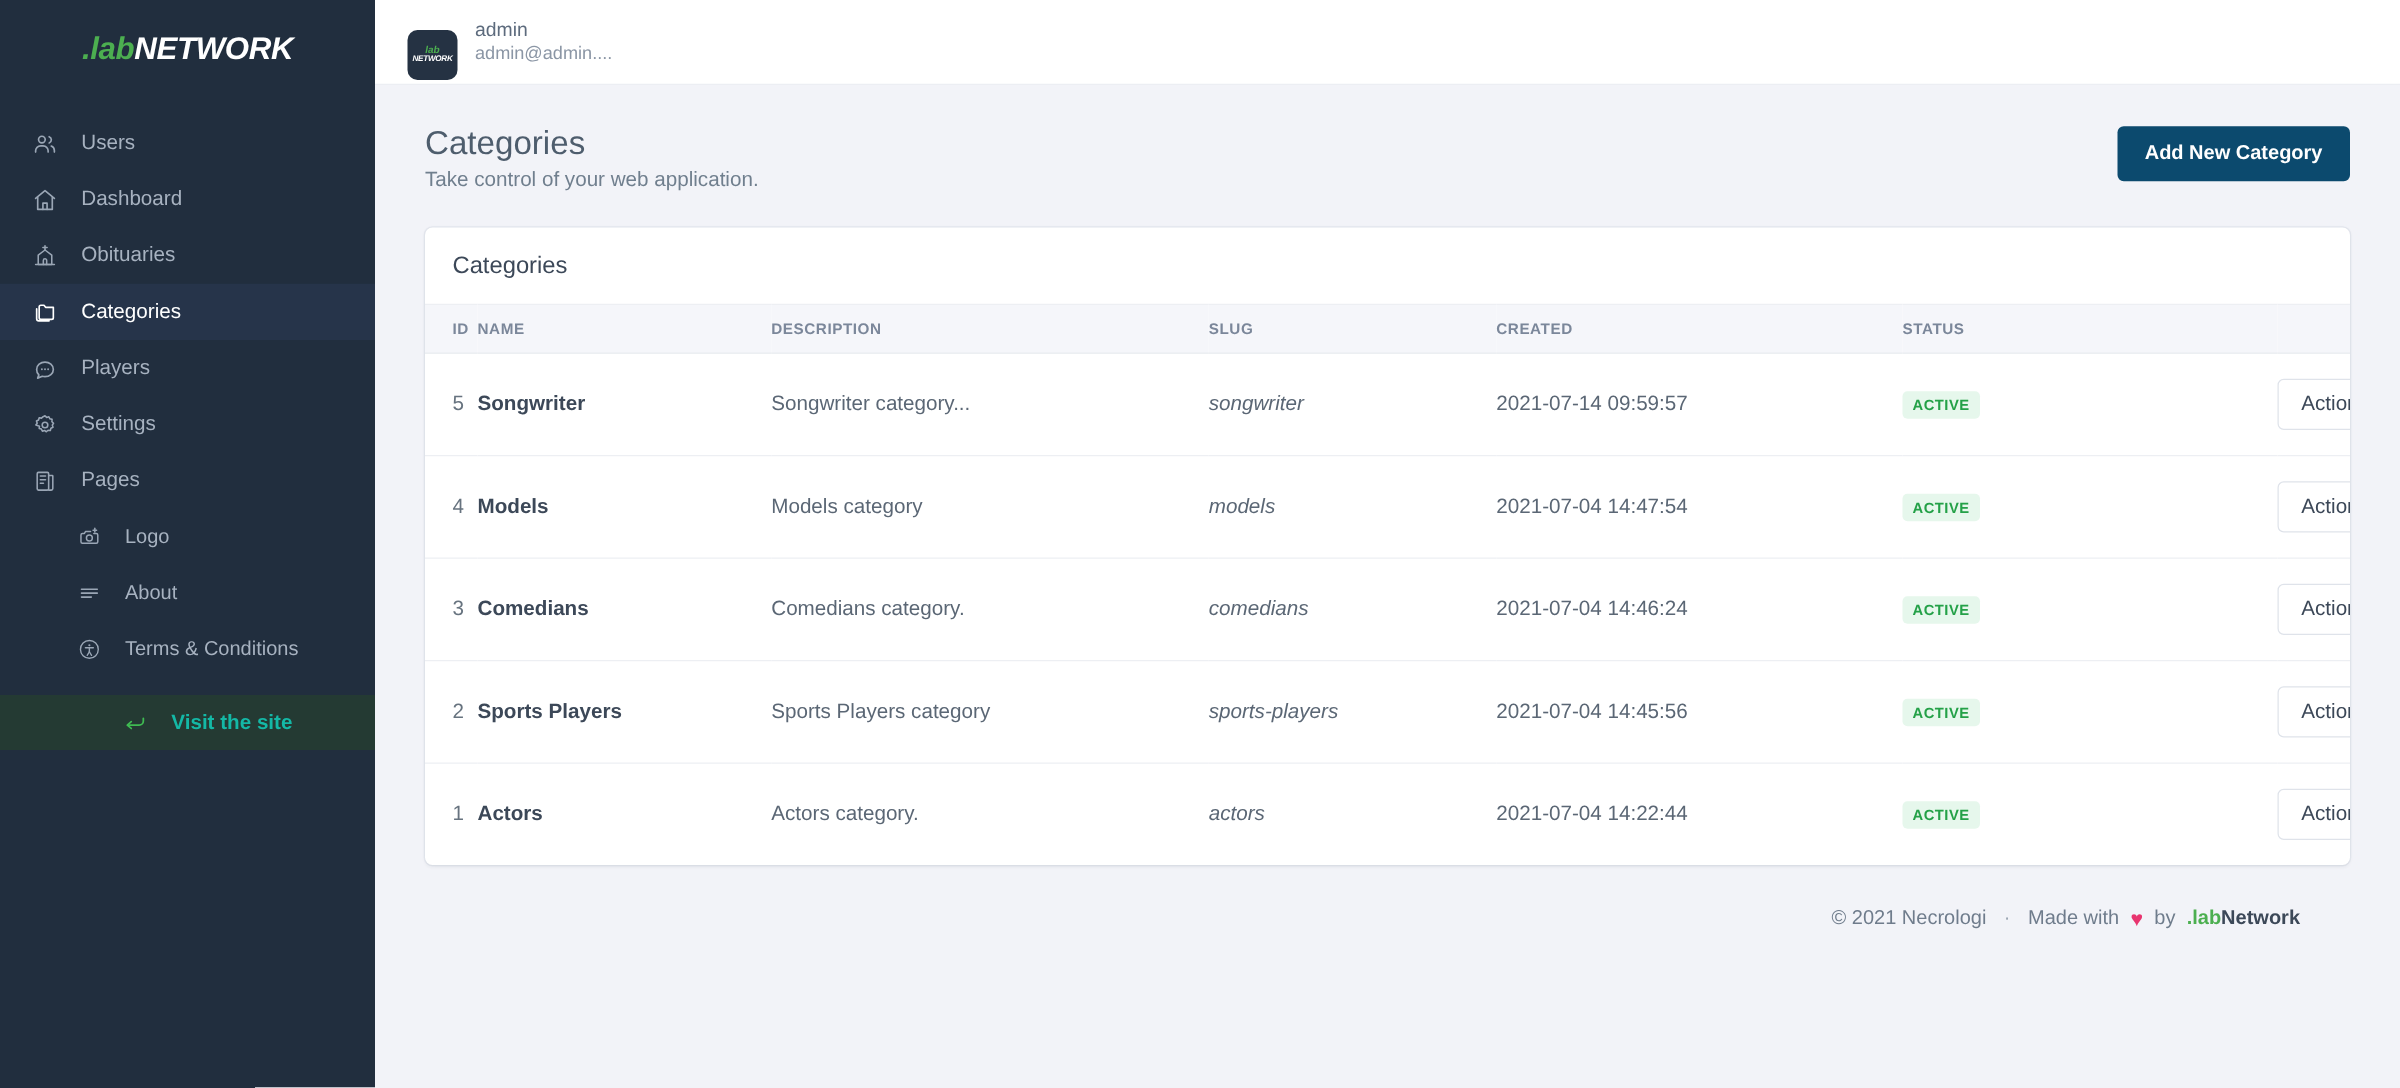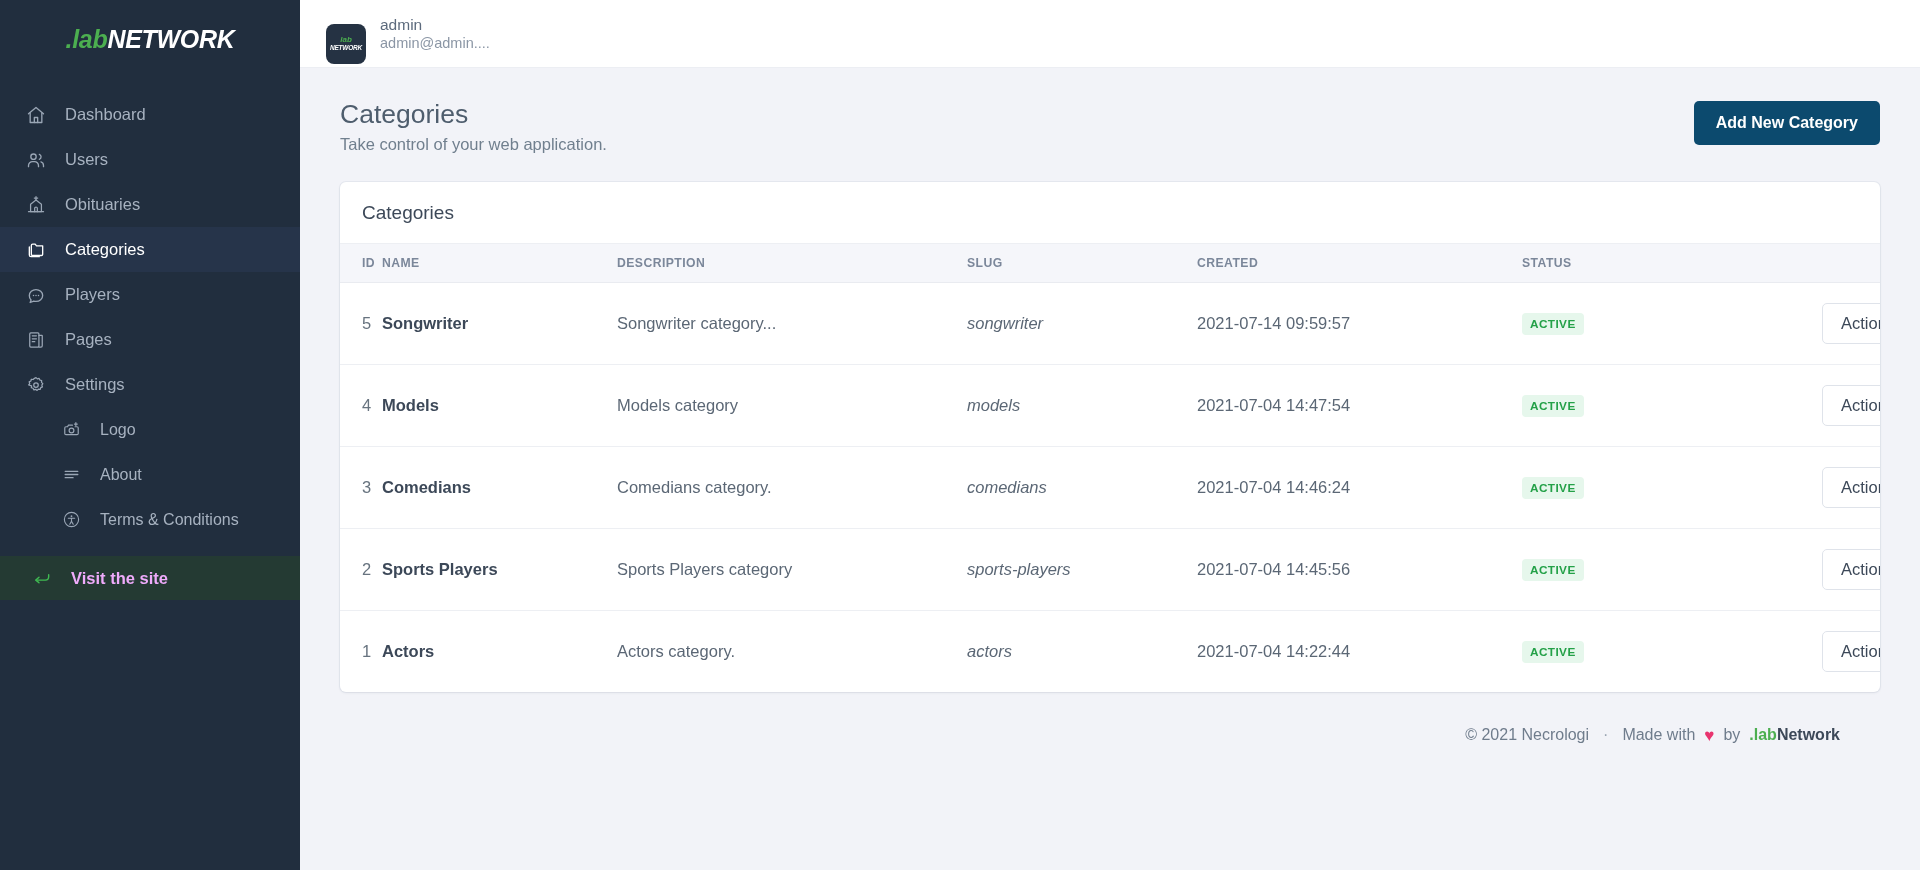--- a/index.html
+++ b/index.html
@@ -57,25 +57,26 @@
   .nav-item .ico svg { display: block; }
   .nav-item.active {
     background: #26344a;
     color: #ffffff;
   }
   .nav-item.active .ico { color: #ffffff; }
   .nav-item.sub { padding-left: 62px; font-size: 16px; }
   .nav-item.sub .ico { margin-right: 12px; }
   .nav-item.visit {
     background: #243a33;
-    color: #f0abfc;
+    color: #14b8a6;
     font-weight: 700;
     margin-top: 14px;
     height: 44px;
     padding-left: 32px;
+    justify-content: center;
   }
   .nav-item.visit .ico { color: #3fbb52; }
 
   
   .main {
     flex: 1 1 auto;
     height: 870px;
     display: flex;
     flex-direction: column;
     background: #f2f3f8;
@@ -244,38 +245,38 @@
     <div class="brand">
       <span class="dot-lab">.lab</span>
         <span class="net">NETWORK</span>
     </div>
 
     <nav class="nav">
 
       <div class="nav-item">
         <span class="ico">
           <svg width="20" height="20" viewBox="0 0 24 24" fill="none" stroke="currentColor" stroke-width="1.6" stroke-linecap="round" stroke-linejoin="round">
-              <path d="M3 10.5 12 3l9 7.5"></path>
-              <path d="M5 9.5V21h14V9.5"></path>
-              <path d="M10 21v-6h4v6"></path>
-            </svg>
-        </span>
-        <span>Dashboard</span>
-      </div>
-
-      <div class="nav-item">
-        <span class="ico">
-          <svg width="20" height="20" viewBox="0 0 24 24" fill="none" stroke="currentColor" stroke-width="1.6" stroke-linecap="round" stroke-linejoin="round">
               <circle cx="9" cy="8" r="3.2"></circle>
               <path d="M3 20v-1.2A4.8 4.8 0 0 1 7.8 14h2.4A4.8 4.8 0 0 1 15 18.8V20"></path>
               <path d="M16 5.2a3.2 3.2 0 0 1 0 6"></path>
               <path d="M18 14.2a4.6 4.6 0 0 1 3 4.3V20"></path>
             </svg>
         </span>
         <span>Users</span>
+      </div>
+
+      <div class="nav-item">
+        <span class="ico">
+          <svg width="20" height="20" viewBox="0 0 24 24" fill="none" stroke="currentColor" stroke-width="1.6" stroke-linecap="round" stroke-linejoin="round">
+              <path d="M3 10.5 12 3l9 7.5"></path>
+              <path d="M5 9.5V21h14V9.5"></path>
+              <path d="M10 21v-6h4v6"></path>
+            </svg>
+        </span>
+        <span>Dashboard</span>
       </div>
 
       <div class="nav-item">
         <span class="ico">
           <svg width="20" height="20" viewBox="0 0 24 24" fill="none" stroke="currentColor" stroke-width="1.5" stroke-linecap="round" stroke-linejoin="round">
               <path d="M12 2v4"></path>
               <path d="M10 3.6h4"></path>
               <path d="M12 6 5.5 11V20h13v-9L12 6z"></path>
               <path d="M3 20h18"></path>
               <path d="M10.4 20v-4a1.6 1.6 0 0 1 3.2 0v4"></path>
@@ -302,38 +303,38 @@
               <circle cx="12" cy="12.5" r=".9" fill="currentColor" stroke="none"></circle>
               <circle cx="15" cy="12.5" r=".9" fill="currentColor" stroke="none"></circle>
             </svg>
         </span>
         <span>Players</span>
       </div>
 
       <div class="nav-item">
         <span class="ico">
           <svg width="20" height="20" viewBox="0 0 24 24" fill="none" stroke="currentColor" stroke-width="1.5" stroke-linecap="round" stroke-linejoin="round">
+              <circle cx="12" cy="12" r="2.7"></circle>
+              <path d="M12 3.2l1.6 1.5 2.1-.6 1 2 2.1.5-.2 2.2 1.6 1.5-1.2 1.8.7 2.1-2 .9-.6 2.1-2.2-.2-1.6 1.5-1.7-1.3-2.1.7-1-2-2.1-.6.3-2.2L3.2 12l1.3-1.7-.7-2.1 2-1 .6-2.1 2.2.3L10.2 4z"></path>
+            </svg>
+        </span>
+        <span>Settings</span>
+      </div>
+
+      <div class="nav-item">
+        <span class="ico">
+          <svg width="20" height="20" viewBox="0 0 24 24" fill="none" stroke="currentColor" stroke-width="1.5" stroke-linecap="round" stroke-linejoin="round">
               <rect x="4.5" y="3.5" width="11" height="17" rx="1.2"></rect>
               <path d="M15.5 6.5H19a.5.5 0 0 1 .5.5v12a1.5 1.5 0 0 1-1.5 1.5h-2.5"></path>
               <path d="M7.5 7h5"></path>
               <path d="M7.5 10.5h5"></path>
               <path d="M7.5 14h3"></path>
             </svg>
         </span>
         <span>Pages</span>
-      </div>
-
-      <div class="nav-item">
-        <span class="ico">
-          <svg width="20" height="20" viewBox="0 0 24 24" fill="none" stroke="currentColor" stroke-width="1.5" stroke-linecap="round" stroke-linejoin="round">
-              <circle cx="12" cy="12" r="2.7"></circle>
-              <path d="M12 3.2l1.6 1.5 2.1-.6 1 2 2.1.5-.2 2.2 1.6 1.5-1.2 1.8.7 2.1-2 .9-.6 2.1-2.2-.2-1.6 1.5-1.7-1.3-2.1.7-1-2-2.1-.6.3-2.2L3.2 12l1.3-1.7-.7-2.1 2-1 .6-2.1 2.2.3L10.2 4z"></path>
-            </svg>
-        </span>
-        <span>Settings</span>
       </div>
 
       <div class="nav-item sub">
         <span class="ico">
           <svg width="19" height="19" viewBox="0 0 24 24" fill="none" stroke="currentColor" stroke-width="1.5" stroke-linecap="round" stroke-linejoin="round">
               <path d="M16.5 8.5H19a1.5 1.5 0 0 1 1.5 1.5v7A1.5 1.5 0 0 1 19 18.5H5A1.5 1.5 0 0 1 3.5 17v-7A1.5 1.5 0 0 1 5 8.5h2l1.2-2h5"></path>
               <circle cx="12" cy="13.2" r="3"></circle>
               <path d="M17.5 3.4v3.6"></path>
               <path d="M15.7 5.2h3.6"></path>
             </svg>

